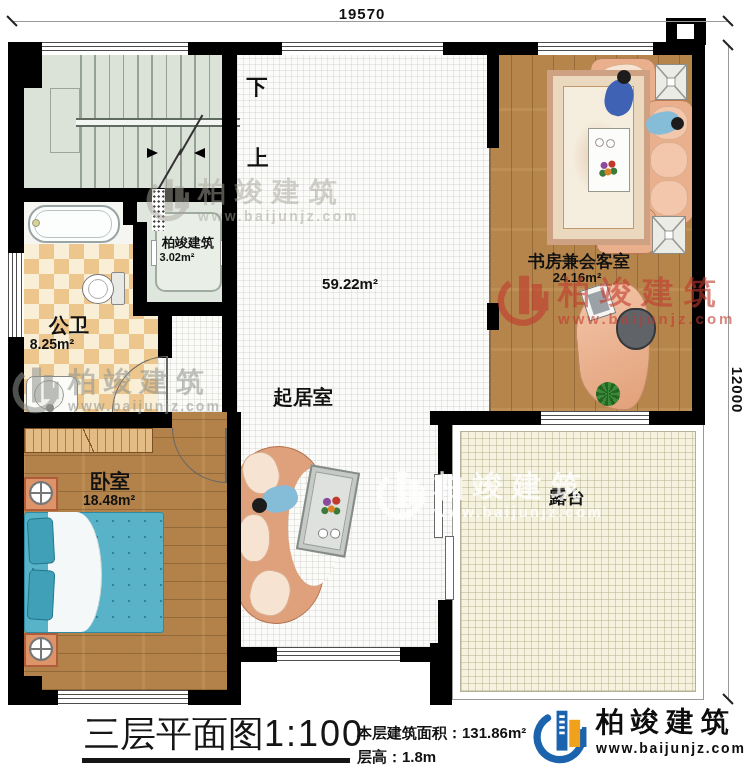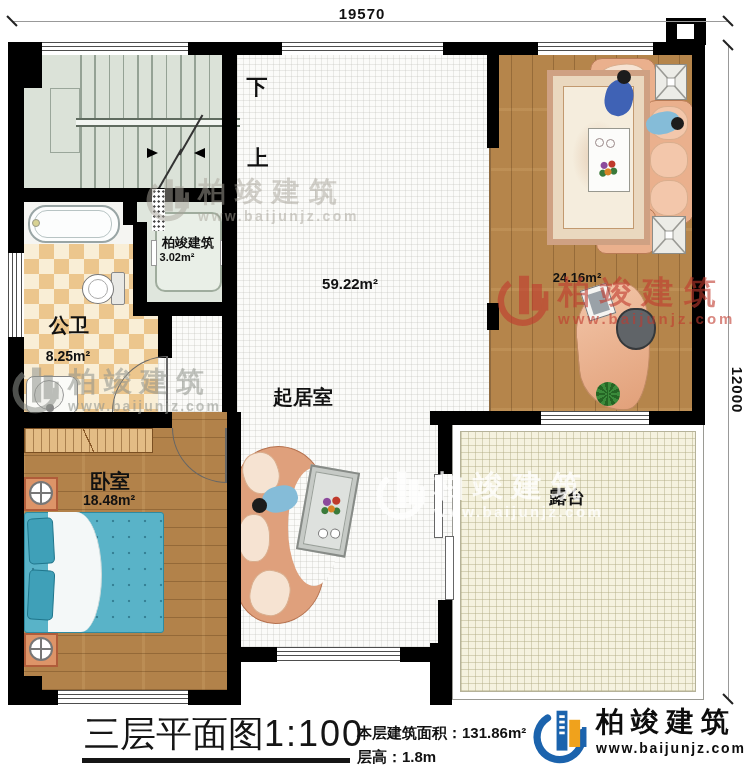--- a/index.html
+++ b/index.html
@@ -214,23 +214,24 @@
   <div class="door-arc" style="left:166px;top:356px;width:2px;height:56px;background:#666;"></div>
   <div class="door-arc" style="left:172px;top:428px;width:55px;height:55px;
        border-left:1.5px solid #666;border-bottom:1.5px solid #666;border-bottom-left-radius:100% 100%;box-sizing:border-box;"></div>
   <div class="door-arc" style="left:225px;top:428px;width:2px;height:55px;background:#666;"></div>
 
   <div class="lbl" style="left:257px;top:87px;font-size:21px;">下</div>
   <div class="lbl" style="left:258px;top:158px;font-size:21px;">上</div>
   <div class="lbl" style="left:188px;top:243px;font-size:13px;">柏竣建筑</div>
   <div class="lbl" style="left:177px;top:257px;font-size:11px;">3.02m²</div>
   <div class="lbl" style="left:69px;top:325px;font-size:20px;">公卫</div>
-  <div class="lbl" style="left:68px;top:344px;font-size:14px;margin-top:12px;">8.25m²</div>
+  <div class="lbl" style="left:52px;top:344px;font-size:14px;">8.25m²</div>
   <div class="lbl" style="left:350px;top:283px;font-size:15px;">59.22m²</div>
   <div class="lbl" style="left:303px;top:397px;font-size:20px;">起居室</div>
+  <div class="lbl" style="left:579px;top:261px;font-size:17px;">书房兼会客室</div>
   <div class="lbl" style="left:577px;top:277px;font-size:13px;">24.16m²</div>
   <div class="lbl" style="left:110px;top:481px;font-size:20px;">卧室</div>
   <div class="lbl" style="left:109px;top:500px;font-size:14px;">18.48m²</div>
   <div class="lbl" style="left:567px;top:497px;font-size:18px;">露台</div>
 
   <div class="dimline" style="left:12px;top:21px;width:716px;height:1px;"></div>
   <div class="tick" style="left:5px;top:20px;"></div>
   <div class="tick" style="left:721px;top:20px;"></div>
   <div class="dim-label" style="left:362px;top:5px;transform:translateX(-50%);">19570</div>
   <div class="dimline" style="left:728px;top:45px;width:1px;height:655px;"></div>

